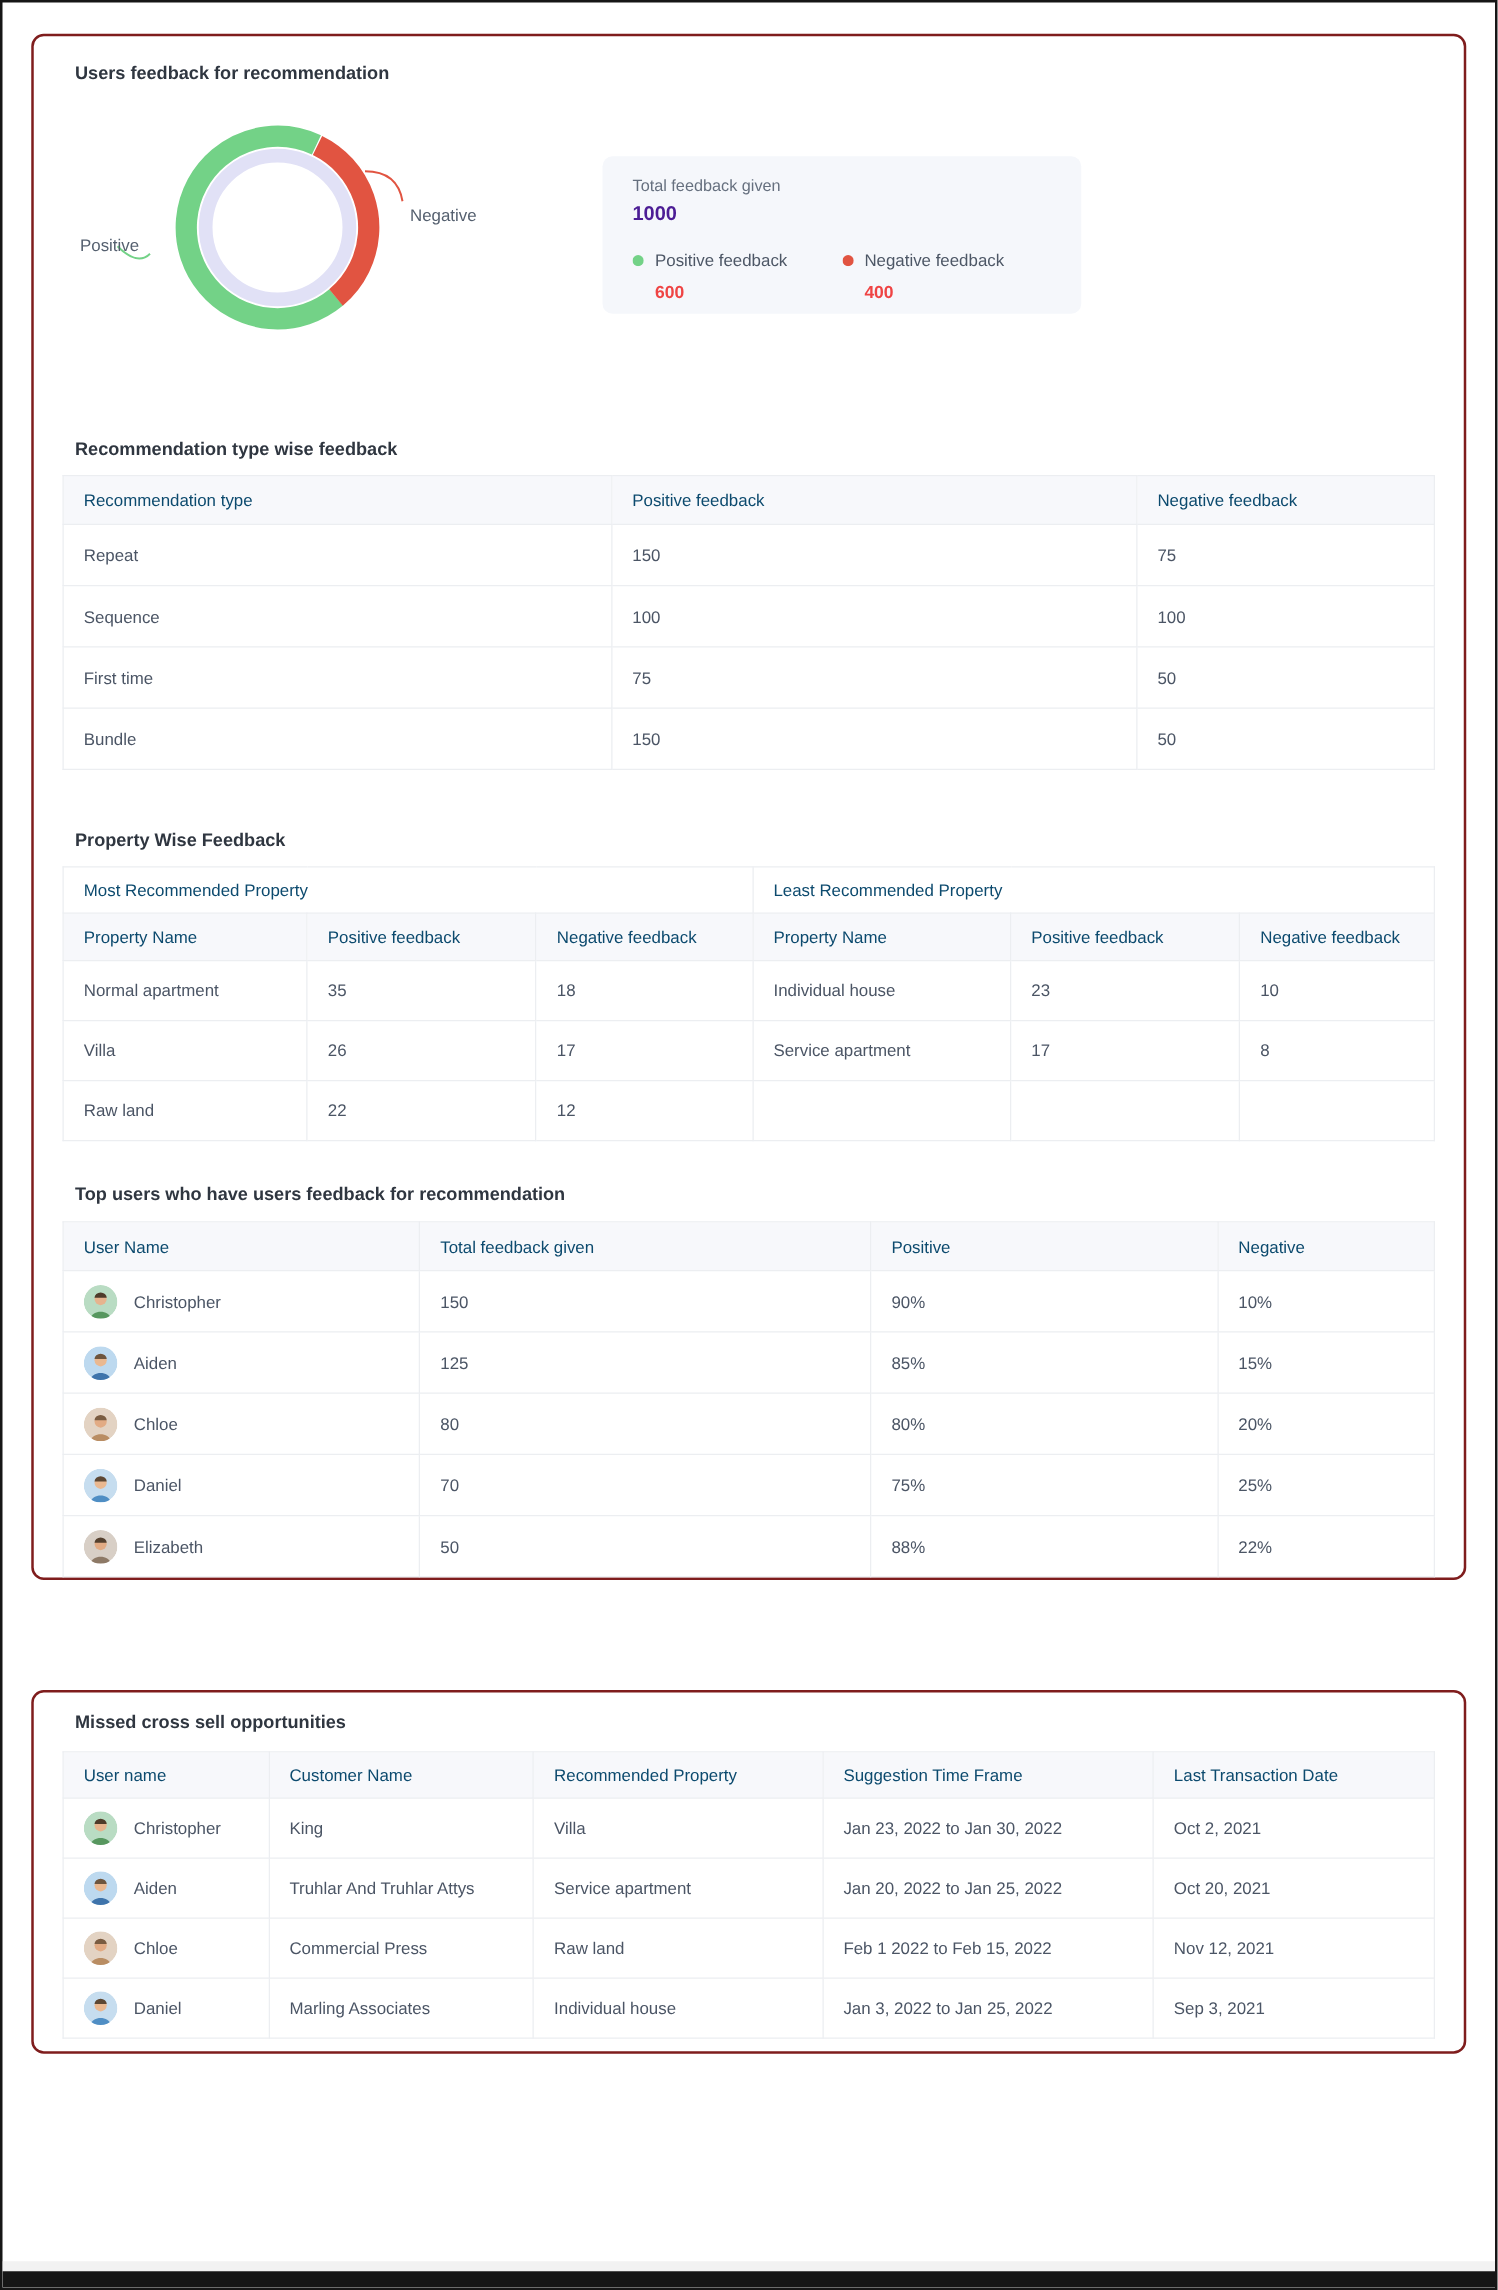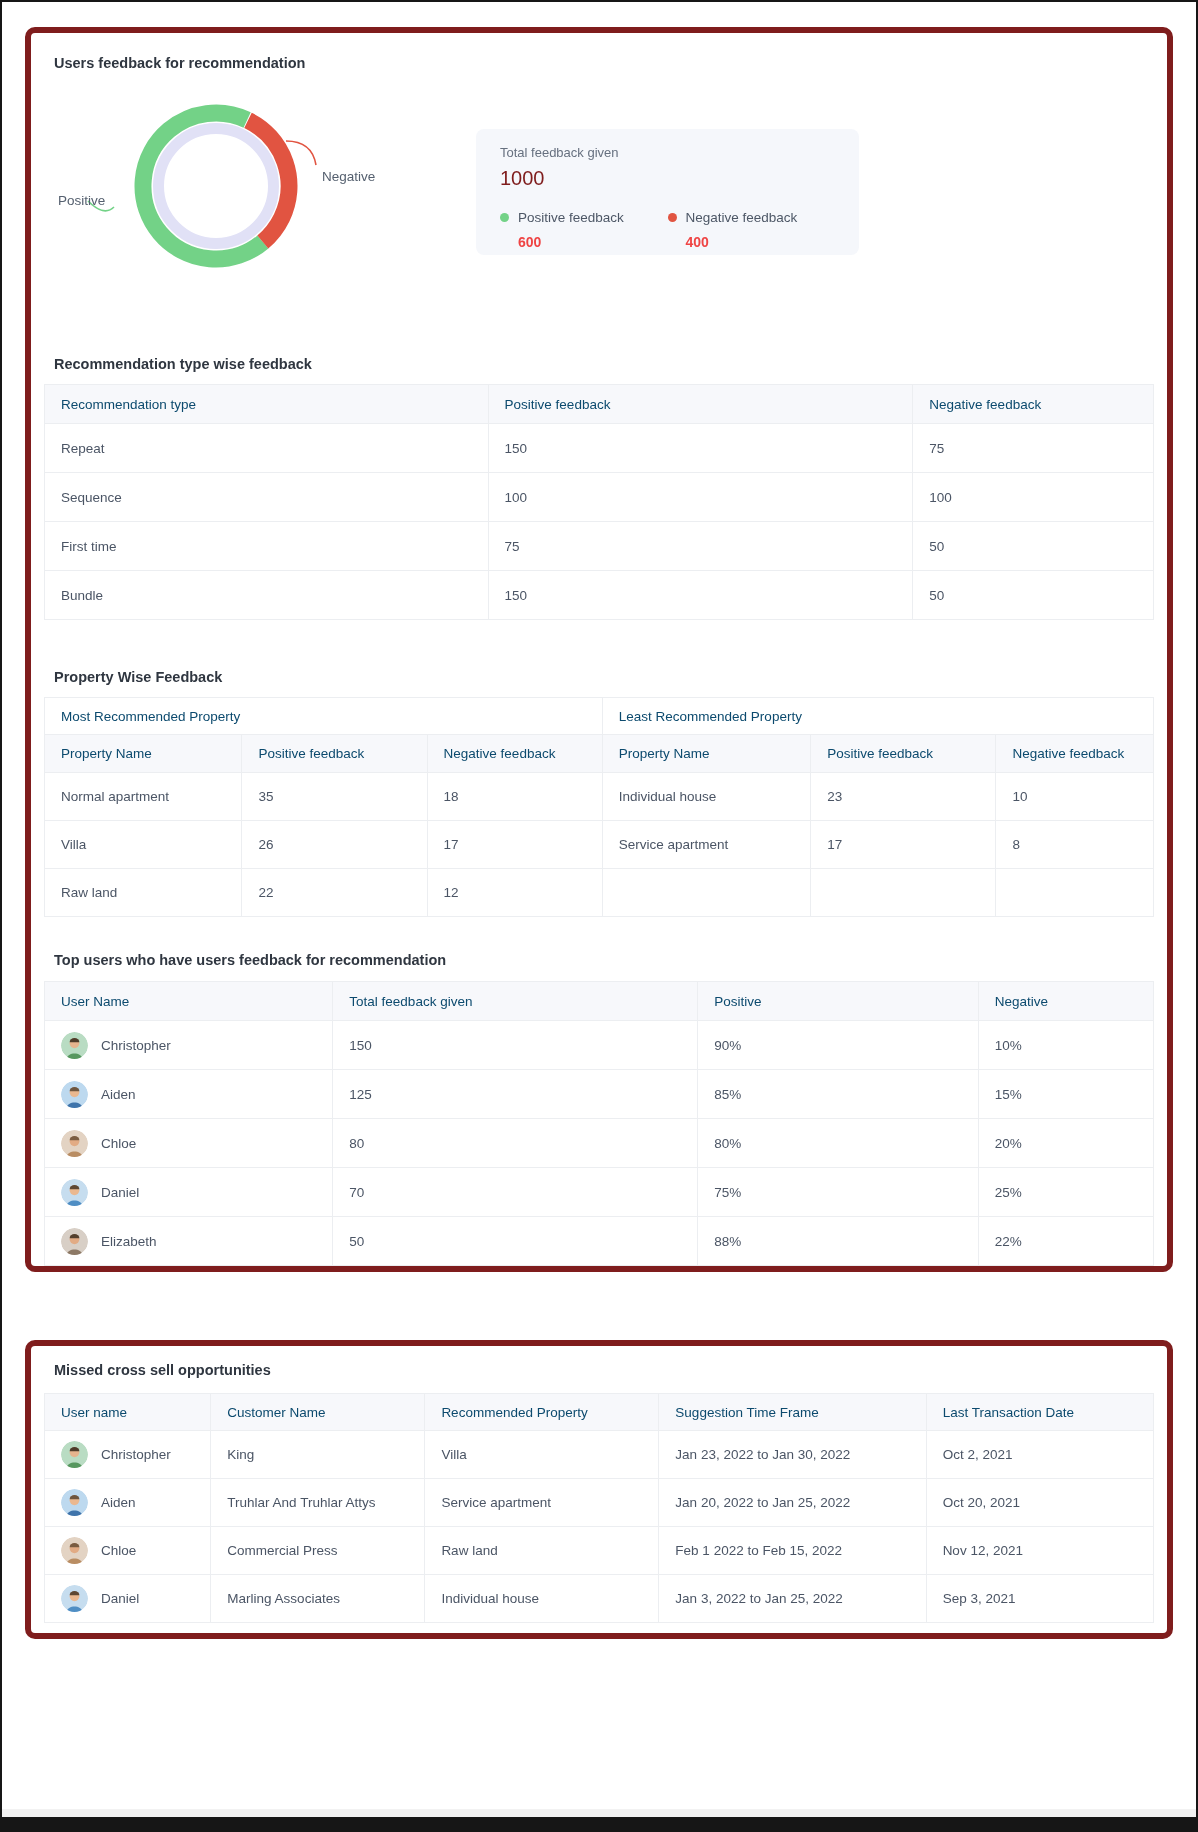--- a/index.html
+++ b/index.html
@@ -8,28 +8,28 @@
     width:1198px; height:1832px;
     background:#ffffff;
     border:2px solid #161616;
     position:relative;
     overflow:hidden;
     font-family:"Liberation Sans", sans-serif;
     color:#4b5565;
   }
   .card {
     margin:0 23px;
-    border:6px solid #7f1d1d;
+    border:2px solid #7f1d1d;
     border-radius:10px;
     background:#fff;
-    padding:0 13px;
+    padding:0 23px;
     overflow:hidden;
   }
   .card-1 { margin-top:25px; }
-  .card-2 { margin-top:68px; padding-bottom:10px; }
+  .card-2 { margin-top:88px; padding-bottom:10px; }
   .section-title {
     font-size:14.5px; font-weight:bold; color:#2f3640;
     padding:0 10px;
   }
   .t-main { margin-top:22px; }
 
   
   .chart-block { position:relative; height:228px; margin-top:8px; }
   .chart-svg { position:absolute; left:0; top:0; }
   .chart-label {
@@ -37,21 +37,21 @@
   }
   .label-positive { left:14px; top:114px; }
   .label-negative { left:278px; top:90px; }
   .summary-panel {
     position:absolute; left:432px; top:50px;
     width:383px; height:126px;
     background:#f5f7fb; border-radius:8px;
     padding:16px 24px;
   }
   .summary-total-label { font-size:13px; color:#66707f; }
-  .summary-total-value { font-size:20px; font-weight:normal; color:#7f1d1d; margin-top:7px; }
+  .summary-total-value { font-size:16px; font-weight:bold; color:#4c1d95; margin-top:7px; }
   .legend-row { display:flex; margin-top:20px; }
   .legend-item { width:173px; }
   .legend-head { display:flex; align-items:center; gap:9px; font-size:13.5px; color:#4d5766; }
   .legend-value { font-size:14px; font-weight:bold; color:#ef4444; margin-left:18px; margin-top:9px; }
 
   
   table { width:100%; border-collapse:collapse; table-layout:fixed; }
   th, td {
     border:1px solid #eceef1;
     text-align:left; font-size:13.5px; font-weight:normal;

